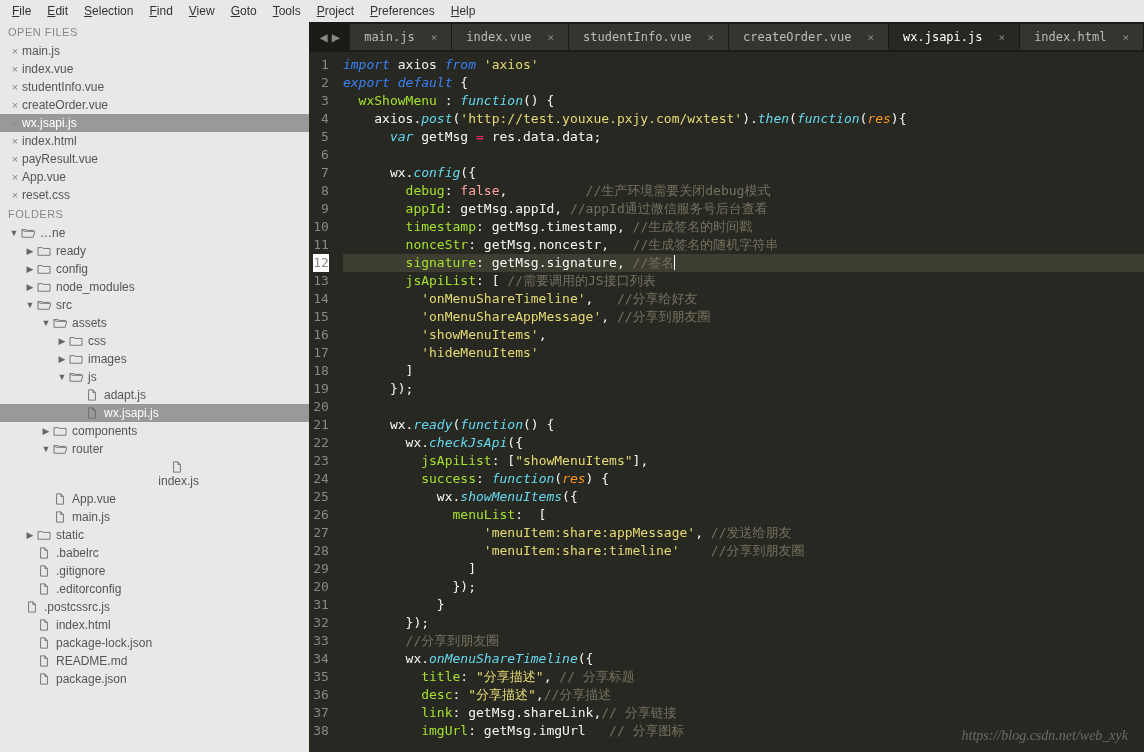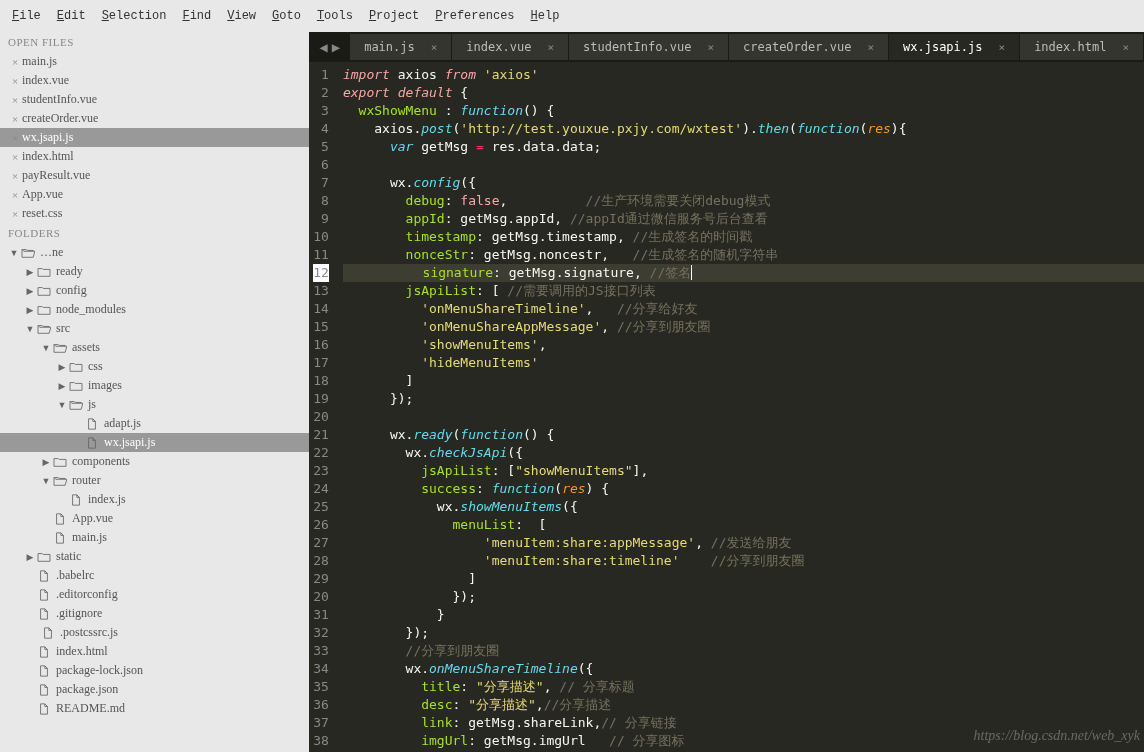--- a/index.html
+++ b/index.html
@@ -9,43 +9,43 @@
       background: #272822;
       color: #ccc;
       width: 1144px;
       height: 752px;
       overflow: hidden;
       position: relative;
     }
     .menubar {
       background: #e8e8e8;
       color: #333;
-      height: 32px;
+      height: 22px;
       display: flex;
       align-items: center;
       padding: 0 4px;
-      font-family: Liberation Mono, monospace;
+      font-family: Liberation Sans, sans-serif;
       font-size: 12px;
     }
     .menubar-item {
       padding: 2px 8px;
       cursor: pointer;
     }
     .menubar-item span.u { text-decoration: underline; }
     .main-area {
       display: flex;
       height: 730px;
     }
     .sidebar {
       width: 330px;
       background: #e8e8e8;
       color: #555;
       display: flex;
       flex-direction: column;
-      font-family: Liberation Serif, serif;
+      font-family: Liberation Sans, sans-serif;
       overflow-y: auto;
     }
     .section-header {
       padding: 4px 8px;
       color: #888;
       font-size: 11px;
       letter-spacing: 0.5px;
     }
     .file-item, .folder-item {
       display: flex;
@@ -137,35 +137,35 @@
     .gutter-line.hl { background: #ffffff; }
     .code {
       flex: 1;
       padding: 4px 0;
       font-size: 13px;
       line-height: 18px;
       white-space: pre;
       color: #f8f8f2;
     }
     .code-line { height: 18px; }
-    .code-line.hl { background: #3e3d32; padding-left: 17px; }
-    .kw { color: #fca5a5; font-style: italic; }
+    .code-line.hl { background: #3e3d32; }
+    .kw { color: #3b82f6; font-style: italic; }
     .fn { color: #66d9ef; font-style: italic; }
     .str { color: #e6db74; }
     .id { color: #f8f8f2; }
     .prop { color: #a6e22e; }
     .arg { color: #fd971f; font-style: italic; }
     .const { color: #fca5a5; }
     .cm { color: #75715e; }
     .op { color: #f92672; }
     .pn { color: #f8f8f2; }
     .watermark {
       position: absolute;
       bottom: 8px;
-      right: 4px;
+      right: 16px;
       color: #aaa;
       font-size: 14px;
       font-style: italic;
       opacity: 0.5;
       font-family: serif;
     }
     .cursor { border-left: 1px solid #fff; }
   </style>
 </head>
 <body>
@@ -336,21 +336,21 @@
         </div>
         <div class="folder-item" style="padding-left: 40px;">
           <span class="arrow">▼</span>
           <span class="folder-icon">
             <svg viewBox="0 0 16 14">
               <path fill="none" stroke="#666" stroke-width="1" d="M1 3 L1 12 L14 12 L16 5 L3 5 L1 3 M1 3 L6 3 L7 4 L14 4 L14 5"></path>
             </svg>
           </span>
           <span>router</span>
         </div>
-        <div class="file-item" style="padding-left: 56px;">
+        <div class="file-item" style="padding-left: 56px; flex-direction: column;">
           <span class="arrow"></span>
           <span class="file-icon">
             <svg viewBox="0 0 14 14">
               <path fill="none" stroke="#666" stroke-width="1" d="M3 1 L8 1 L11 4 L11 13 L3 13 Z M8 1 L8 4 L11 4"></path>
             </svg>
           </span>
           <span>index.js</span>
         </div>
         <div class="file-item" style="padding-left: 40px;">
           <span class="arrow"></span>
@@ -388,75 +388,75 @@
           </span>
           <span>.babelrc</span>
         </div>
         <div class="file-item" style="padding-left: 24px;">
           <span class="arrow"></span>
           <span class="file-icon">
             <svg viewBox="0 0 14 14">
               <path fill="none" stroke="#666" stroke-width="1" d="M3 1 L8 1 L11 4 L11 13 L3 13 Z M8 1 L8 4 L11 4"></path>
             </svg>
           </span>
+          <span>.gitignore</span>
+        </div>
+        <div class="file-item" style="padding-left: 24px;">
+          <span class="arrow"></span>
+          <span class="file-icon">
+            <svg viewBox="0 0 14 14">
+              <path fill="none" stroke="#666" stroke-width="1" d="M3 1 L8 1 L11 4 L11 13 L3 13 Z M8 1 L8 4 L11 4"></path>
+            </svg>
+          </span>
           <span>.editorconfig</span>
         </div>
+        <div class="file-item" style="padding-left: 12px; text-align: right;">
+          <span class="arrow"></span>
+          <span class="file-icon">
+            <svg viewBox="0 0 14 14">
+              <path fill="none" stroke="#666" stroke-width="1" d="M3 1 L8 1 L11 4 L11 13 L3 13 Z M8 1 L8 4 L11 4"></path>
+            </svg>
+          </span>
+          <span>.postcssrc.js</span>
+        </div>
         <div class="file-item" style="padding-left: 24px;">
           <span class="arrow"></span>
           <span class="file-icon">
             <svg viewBox="0 0 14 14">
               <path fill="none" stroke="#666" stroke-width="1" d="M3 1 L8 1 L11 4 L11 13 L3 13 Z M8 1 L8 4 L11 4"></path>
             </svg>
           </span>
-          <span>.gitignore</span>
-        </div>
-        <div class="file-item" style="padding-left: 28px; text-align: right;">
-          <span class="arrow"></span>
-          <span class="file-icon">
-            <svg viewBox="0 0 14 14">
-              <path fill="none" stroke="#666" stroke-width="1" d="M3 1 L8 1 L11 4 L11 13 L3 13 Z M8 1 L8 4 L11 4"></path>
-            </svg>
-          </span>
-          <span>.postcssrc.js</span>
+          <span>index.html</span>
         </div>
         <div class="file-item" style="padding-left: 24px;">
           <span class="arrow"></span>
           <span class="file-icon">
             <svg viewBox="0 0 14 14">
               <path fill="none" stroke="#666" stroke-width="1" d="M3 1 L8 1 L11 4 L11 13 L3 13 Z M8 1 L8 4 L11 4"></path>
             </svg>
           </span>
-          <span>index.html</span>
+          <span>package-lock.json</span>
         </div>
         <div class="file-item" style="padding-left: 24px;">
           <span class="arrow"></span>
           <span class="file-icon">
             <svg viewBox="0 0 14 14">
               <path fill="none" stroke="#666" stroke-width="1" d="M3 1 L8 1 L11 4 L11 13 L3 13 Z M8 1 L8 4 L11 4"></path>
             </svg>
           </span>
-          <span>package-lock.json</span>
+          <span>README.md</span>
         </div>
         <div class="file-item" style="padding-left: 24px;">
           <span class="arrow"></span>
           <span class="file-icon">
             <svg viewBox="0 0 14 14">
               <path fill="none" stroke="#666" stroke-width="1" d="M3 1 L8 1 L11 4 L11 13 L3 13 Z M8 1 L8 4 L11 4"></path>
             </svg>
           </span>
           <span>package.json</span>
-        </div>
-        <div class="file-item" style="padding-left: 24px;">
-          <span class="arrow"></span>
-          <span class="file-icon">
-            <svg viewBox="0 0 14 14">
-              <path fill="none" stroke="#666" stroke-width="1" d="M3 1 L8 1 L11 4 L11 13 L3 13 Z M8 1 L8 4 L11 4"></path>
-            </svg>
-          </span>
-          <span>README.md</span>
         </div>
       </div>
   </div>
 
   <div class="editor-area">
     <div class="tab-header">
       <div class="nav-arrows">
         <span class="nav-arrow">◀</span>
         <span class="nav-arrow">▶</span>
       </div>

